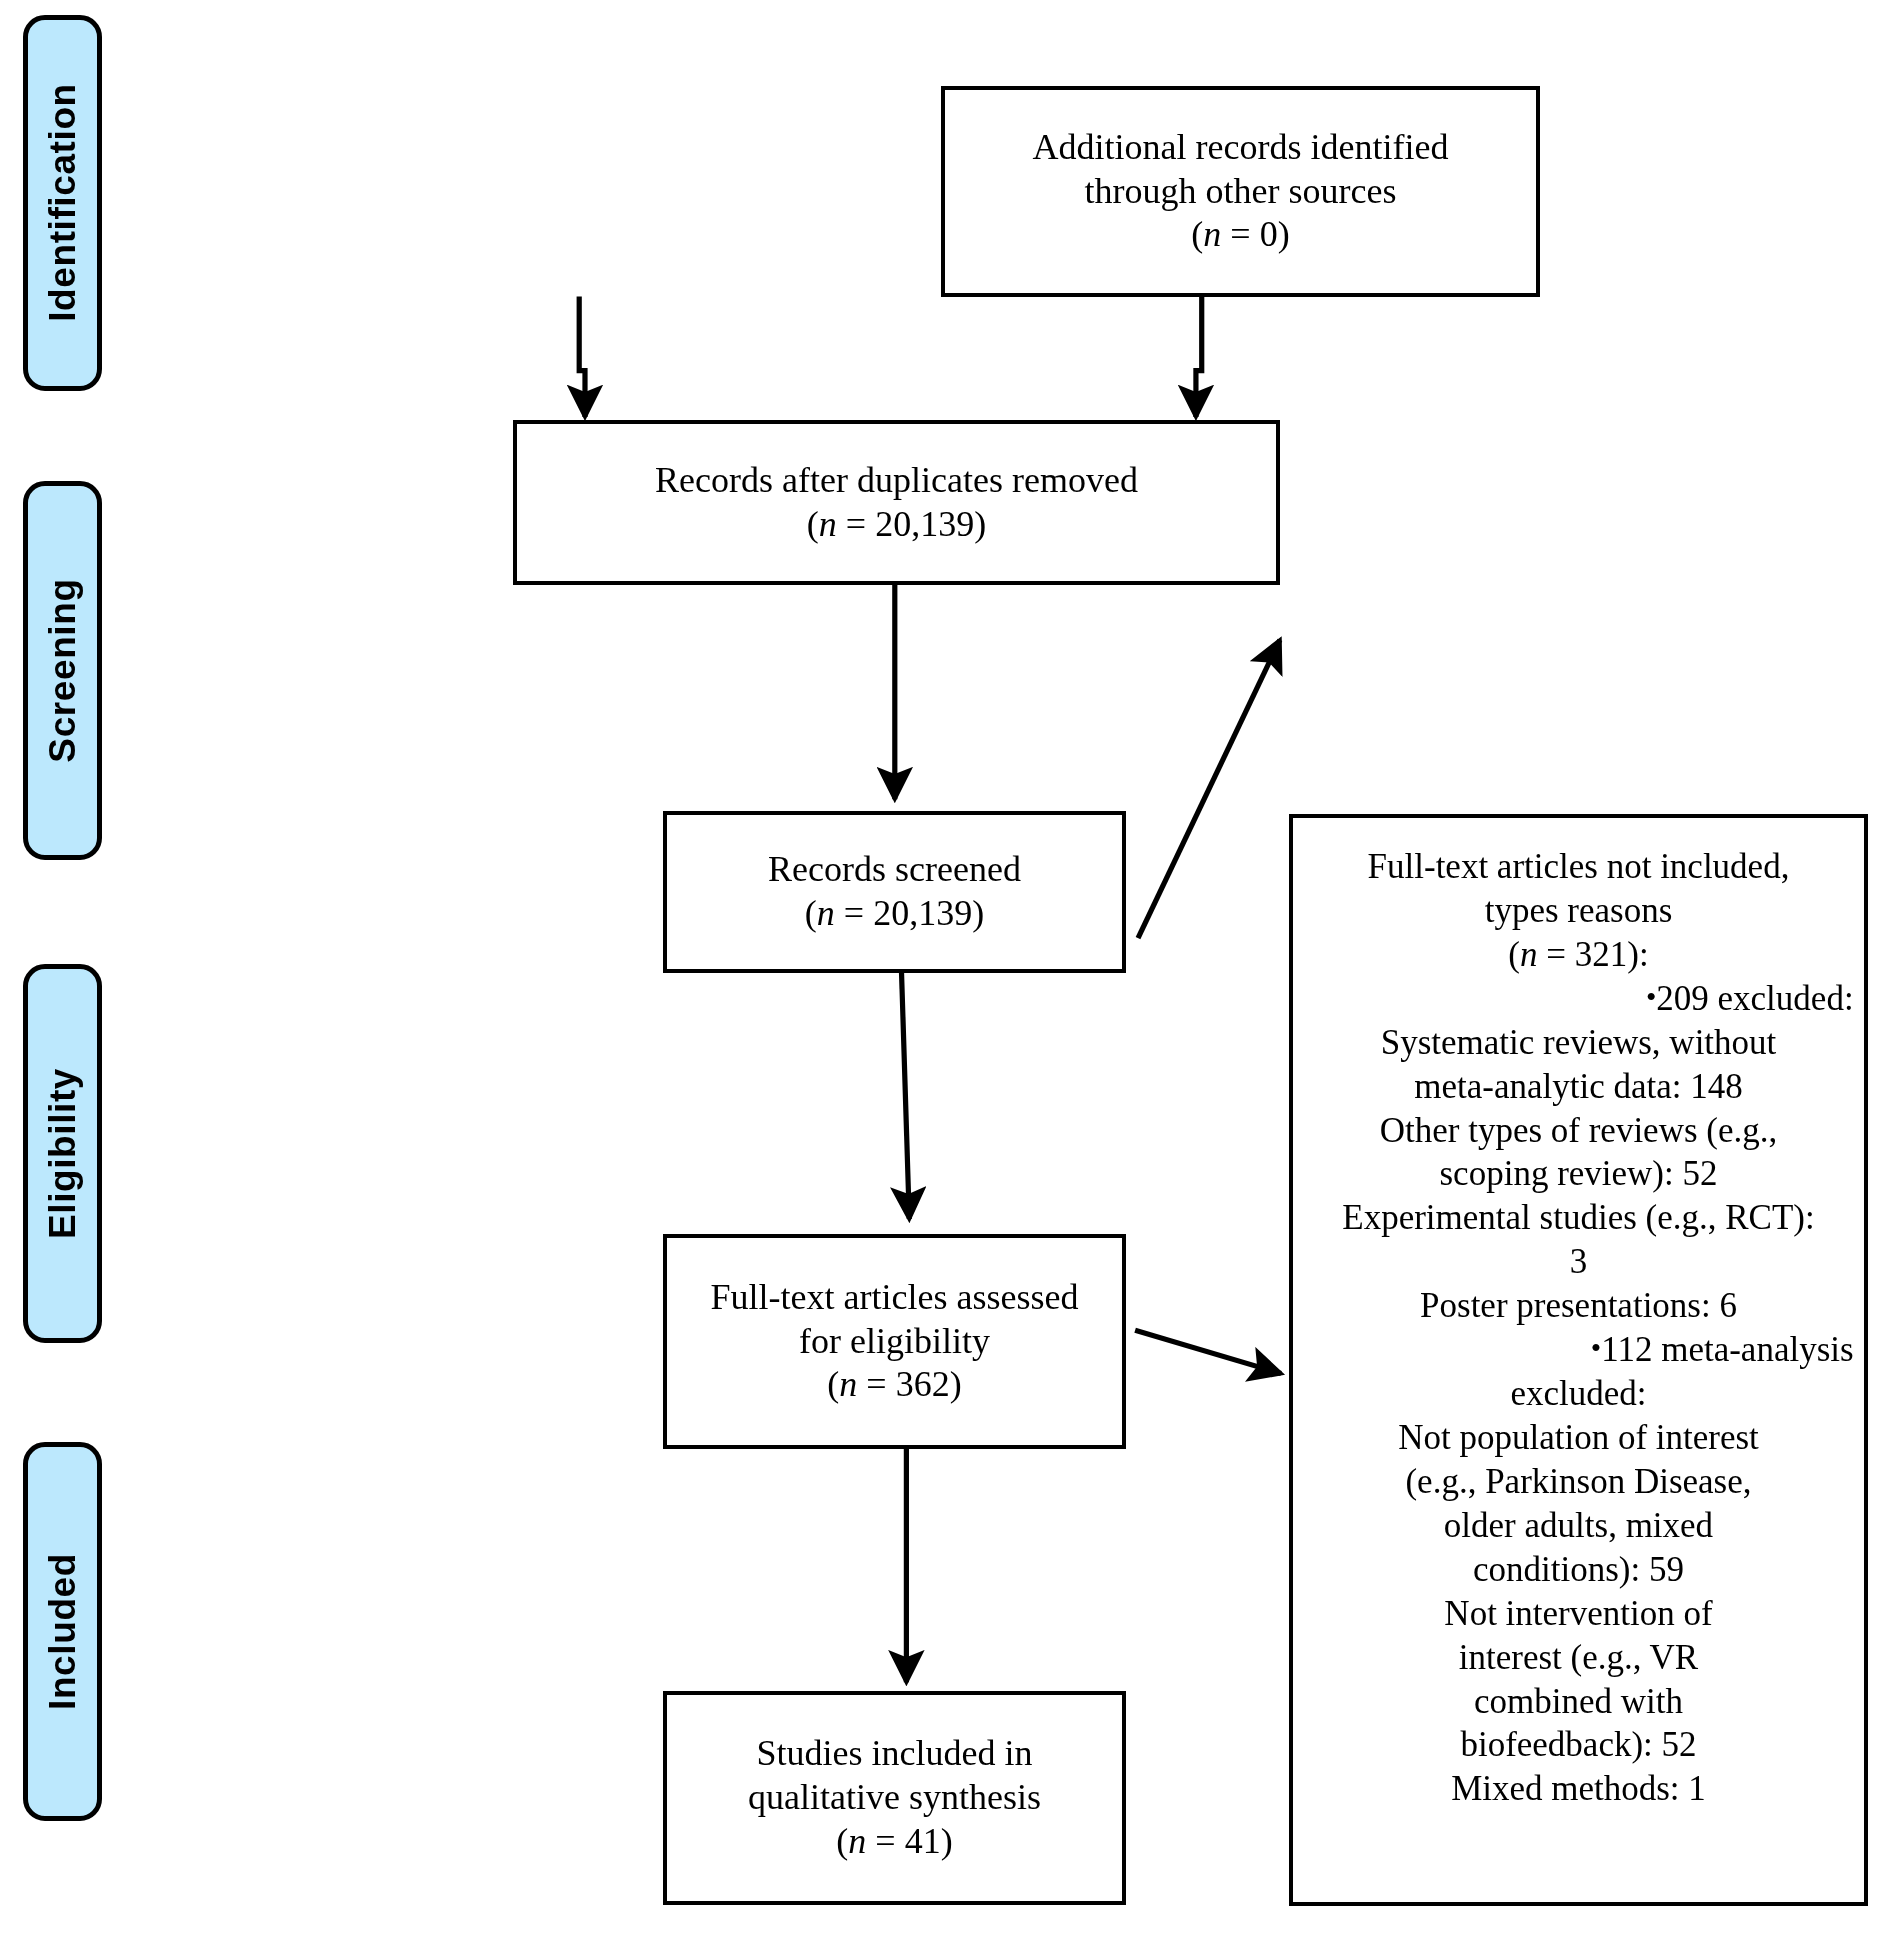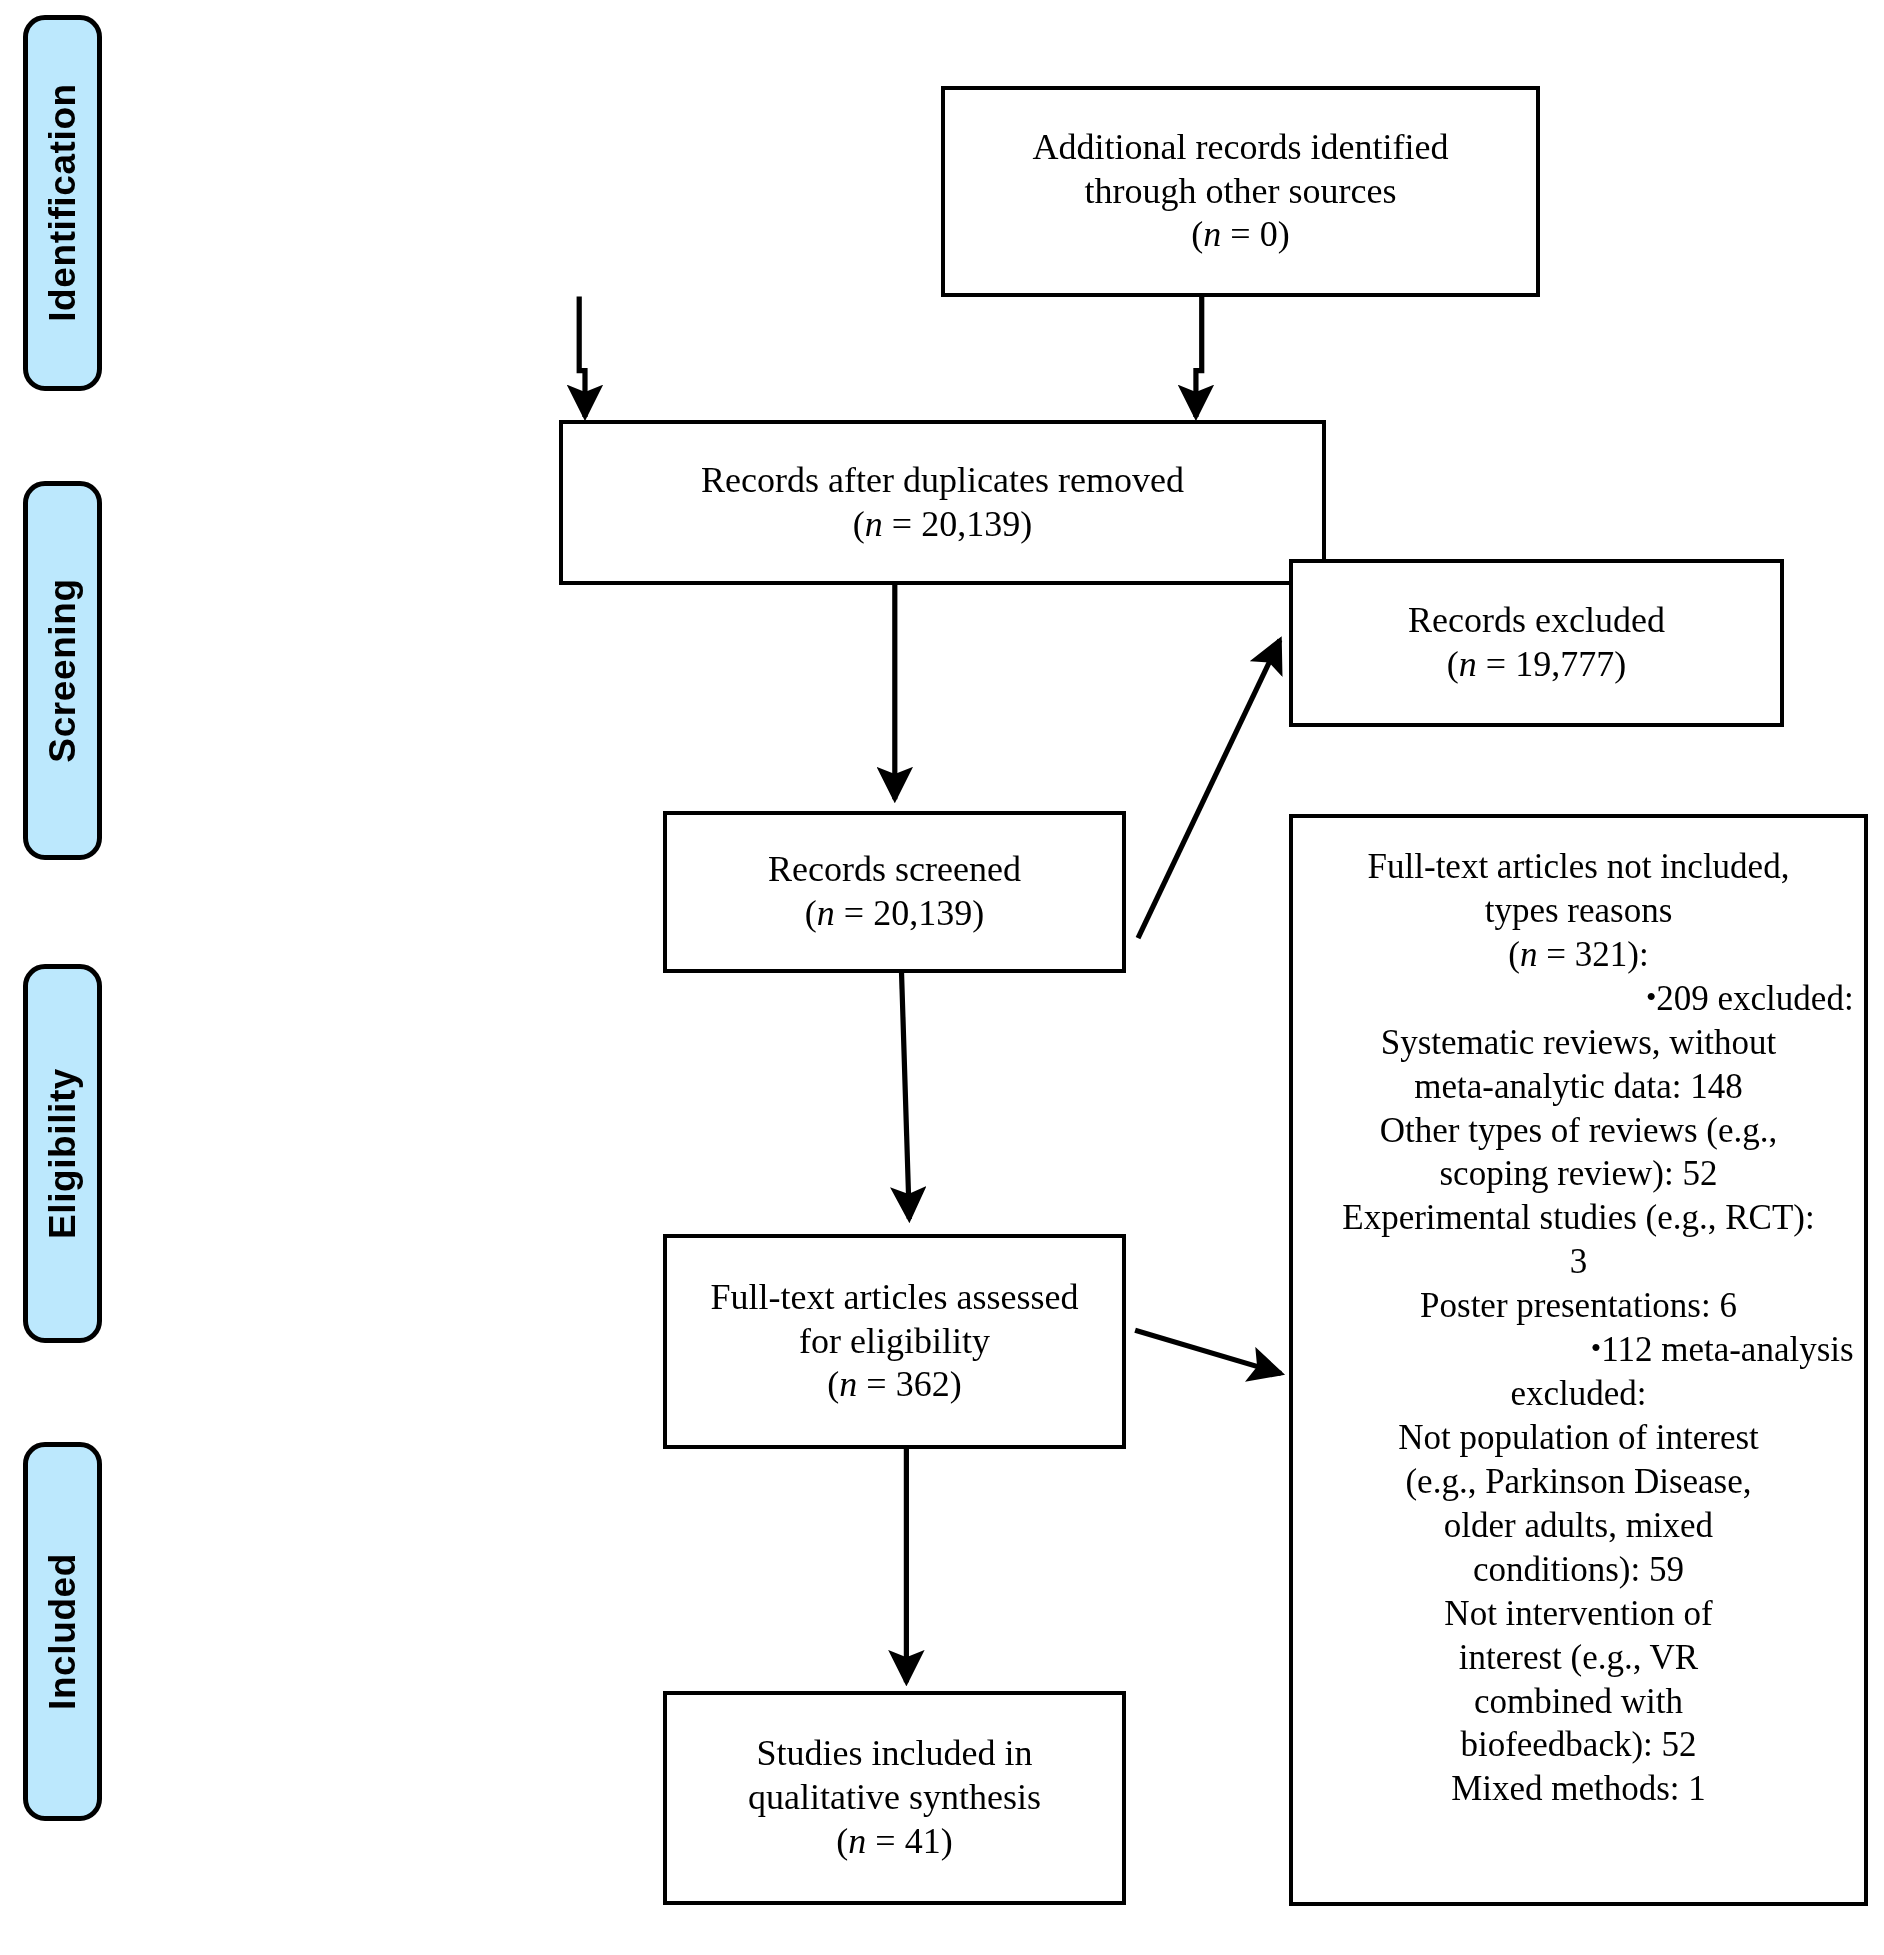--- a/index.html
+++ b/index.html
@@ -141,29 +141,25 @@
     <path d="M 1565,2420 L 1565,2905" fill="none" stroke="#000000" stroke-width="9" marker-end="url(#arrowhead)"></path>
   </svg>
 
 
   <div class="flow-box" style="left:941px; top:86px; width:599px; height:211px;">
     <span class="box-text">Additional records identified
 through other sources
 (<span class="n-italic">n</span> = 0)</span>
   </div>
 
-  <div class="flow-box" style="left:513px; top:420px; width:767px; height:165px;margin-left:46px;">
+  <div class="flow-box" style="left:513px; top:420px; width:767px; height:165px;">
     <span class="box-text">Records after duplicates removed
 (<span class="n-italic">n</span> = 20,139)</span>
   </div>
 
-  <div class="flow-box" style="left:1289px; top:559px; width:495px; height:168px;">
-    <span class="box-text">Records excluded
-(<span class="n-italic">n</span> = 19,777)</span>
-  </div>
 
   <div class="flow-box" style="left:663px; top:811px; width:463px; height:162px;">
     <span class="box-text">Records screened
 (<span class="n-italic">n</span> = 20,139)</span>
   </div>
 
   <div class="flow-box" style="left:663px; top:1234px; width:463px; height:215px;">
     <span class="box-text">Full-text articles assessed
 for eligibility
 (<span class="n-italic">n</span> = 362)</span>

